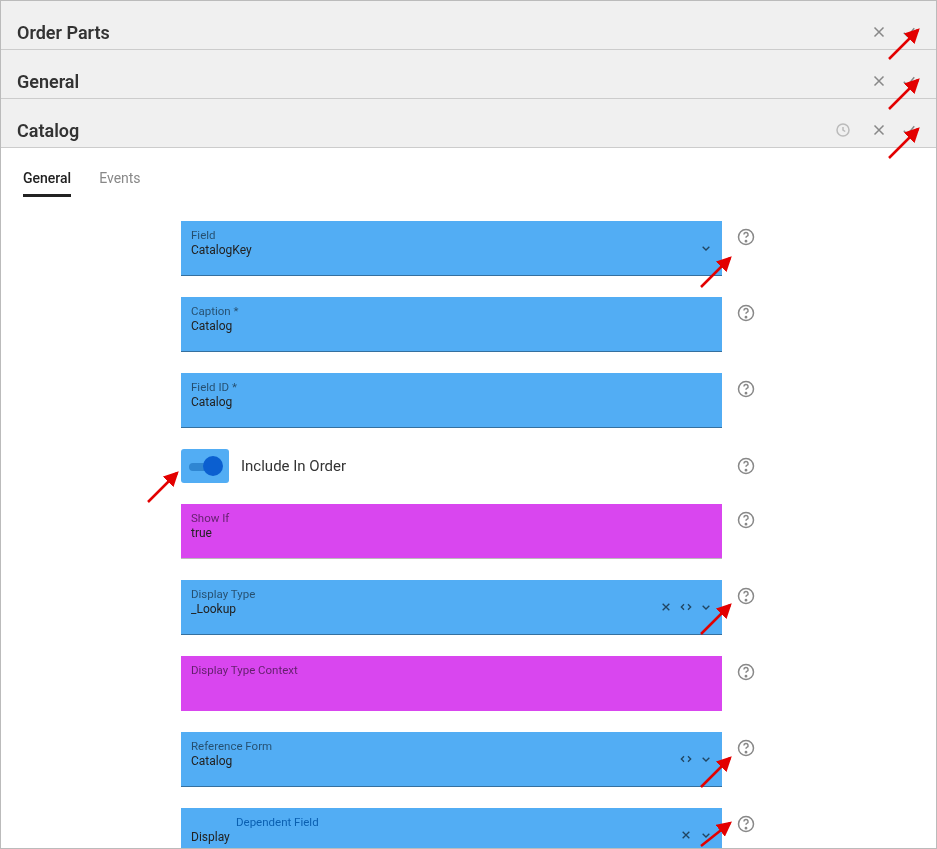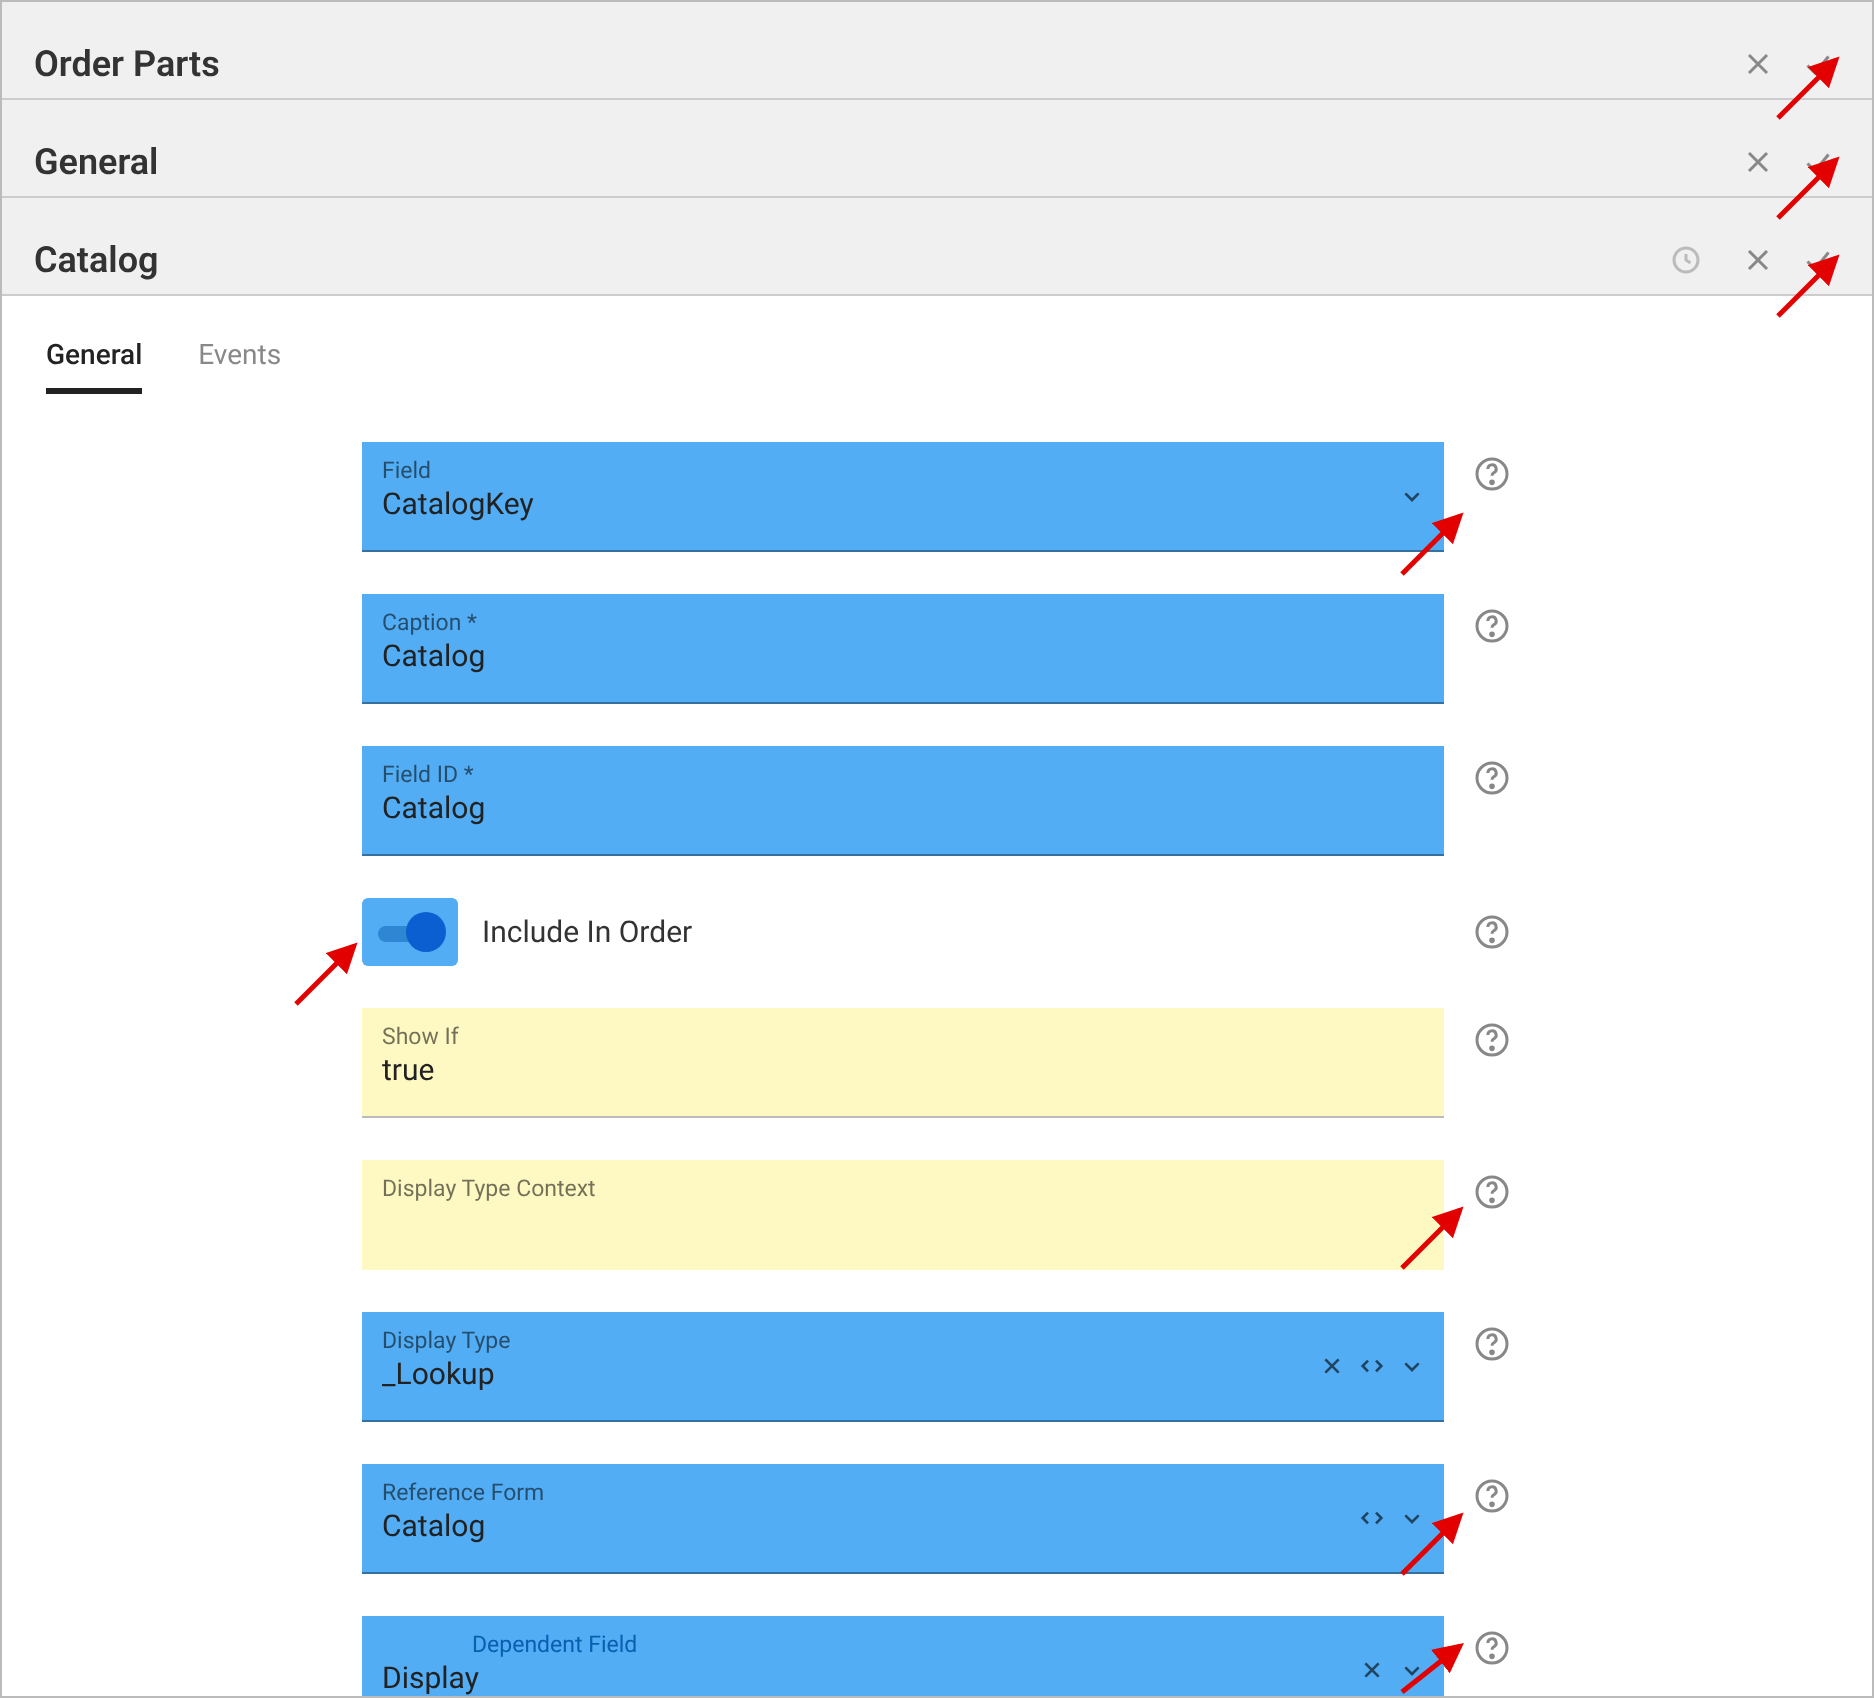--- a/index.html
+++ b/index.html
@@ -77,29 +77,29 @@
   margin-bottom: 21px;
 }
 .field-box {
   flex: 1;
   min-height: 55px;
   padding: 7px 10px 6px 10px;
   border-bottom: 1px solid rgba(0,0,0,0.35);
   position: relative;
 }
 .field-box.blue { background: #52adf4; }
-.field-box.grey { background: #fef9c3; border-bottom: 1px solid #bbb; }
+.field-box.grey { background: #d946ef; border-bottom: 1px solid #bbb; }
 .field-box.grey.noborder { border-bottom: none; }
 .field-label {
   font-size: 11.5px;
   color: rgba(0,0,0,0.55);
 }
 .field-box.blue .field-label.bluetext { color: #0a5fb0; margin-left: 45px; }
 .field-value {
-  font-size: 15px;
+  font-size: 12px;
   color: #222;
   margin-top: 1px;
 }
 .field-icons {
   position: absolute;
   right: 8px;
   top: 50%;
   transform: translateY(-50%);
   display: flex;
   gap: 4px;
@@ -295,54 +295,54 @@
       <span class="help-icon">
           <svg viewBox="0 0 24 24" fill="none" stroke="currentColor" stroke-width="1.8">
             <circle cx="12" cy="12" r="9"></circle>
             <path d="M9.5 9a2.5 2.5 0 1 1 3.5 2.3c-.8.4-1 .9-1 1.7"></path>
             <circle cx="12" cy="17" r="0.8" fill="currentColor"></circle>
           </svg>
         </span>
     </div>
 
     <div class="field-row">
+      <div class="field-box blue">
+        <div class="field-label">Display Type</div>
+        <div class="field-value">_Lookup</div>
+        <div class="field-icons">
+          <span>
+              <svg viewBox="0 0 24 24" fill="none" stroke-width="2">
+                <path d="M7 7 L17 17 M7 17 L17 7"></path>
+              </svg>
+            </span>
+          <span>
+              <svg viewBox="0 0 24 24" fill="none" stroke-width="2">
+                <path d="M9 8 L5 12 L9 16 M15 8 L19 12 L15 16"></path>
+              </svg>
+            </span>
+          <span>
+              <svg viewBox="0 0 24 24" fill="none" stroke-width="2">
+                <path d="M7 10 L12 15 L17 10"></path>
+              </svg>
+            </span>
+        </div>
+      </div>
+      <span class="help-icon">
+          <svg viewBox="0 0 24 24" fill="none" stroke="currentColor" stroke-width="1.8">
+            <circle cx="12" cy="12" r="9"></circle>
+            <path d="M9.5 9a2.5 2.5 0 1 1 3.5 2.3c-.8.4-1 .9-1 1.7"></path>
+            <circle cx="12" cy="17" r="0.8" fill="currentColor"></circle>
+          </svg>
+        </span>
+    </div>
+
+    <div class="field-row">
       <div class="field-box grey noborder">
         <div class="field-label">Display Type Context</div>
         <div class="field-value"></div>
-      </div>
-      <span class="help-icon">
-          <svg viewBox="0 0 24 24" fill="none" stroke="currentColor" stroke-width="1.8">
-            <circle cx="12" cy="12" r="9"></circle>
-            <path d="M9.5 9a2.5 2.5 0 1 1 3.5 2.3c-.8.4-1 .9-1 1.7"></path>
-            <circle cx="12" cy="17" r="0.8" fill="currentColor"></circle>
-          </svg>
-        </span>
-    </div>
-
-    <div class="field-row">
-      <div class="field-box blue">
-        <div class="field-label">Display Type</div>
-        <div class="field-value">_Lookup</div>
-        <div class="field-icons">
-          <span>
-              <svg viewBox="0 0 24 24" fill="none" stroke-width="2">
-                <path d="M7 7 L17 17 M7 17 L17 7"></path>
-              </svg>
-            </span>
-          <span>
-              <svg viewBox="0 0 24 24" fill="none" stroke-width="2">
-                <path d="M9 8 L5 12 L9 16 M15 8 L19 12 L15 16"></path>
-              </svg>
-            </span>
-          <span>
-              <svg viewBox="0 0 24 24" fill="none" stroke-width="2">
-                <path d="M7 10 L12 15 L17 10"></path>
-              </svg>
-            </span>
-        </div>
       </div>
       <span class="help-icon">
           <svg viewBox="0 0 24 24" fill="none" stroke="currentColor" stroke-width="1.8">
             <circle cx="12" cy="12" r="9"></circle>
             <path d="M9.5 9a2.5 2.5 0 1 1 3.5 2.3c-.8.4-1 .9-1 1.7"></path>
             <circle cx="12" cy="17" r="0.8" fill="currentColor"></circle>
           </svg>
         </span>
     </div>
 

